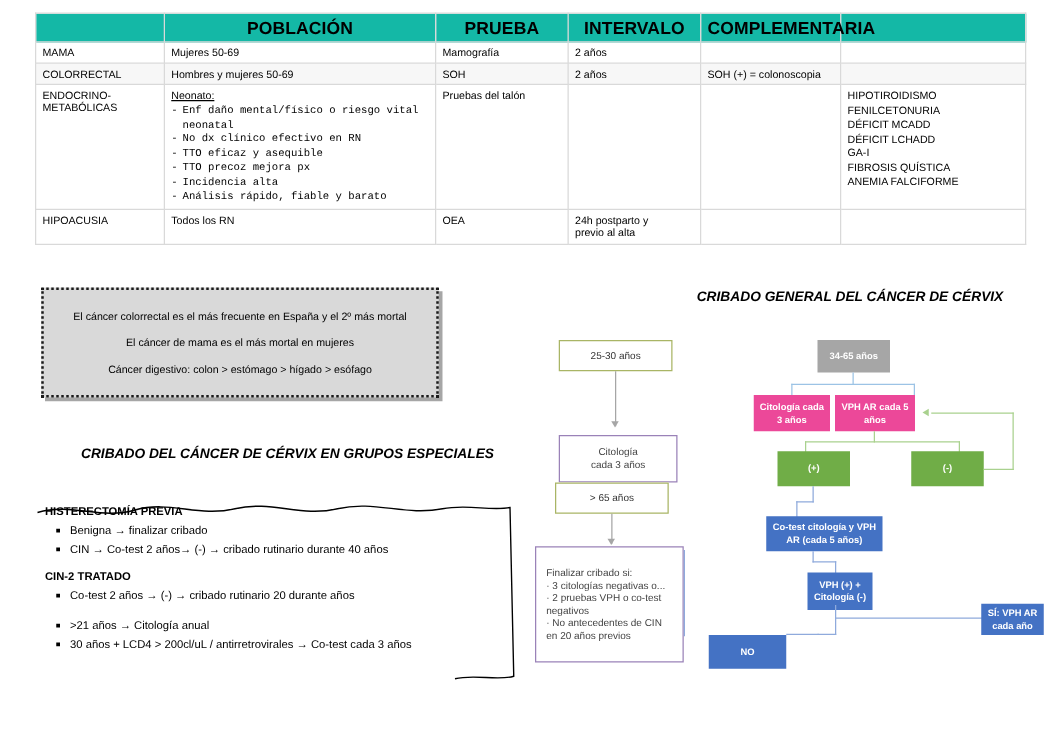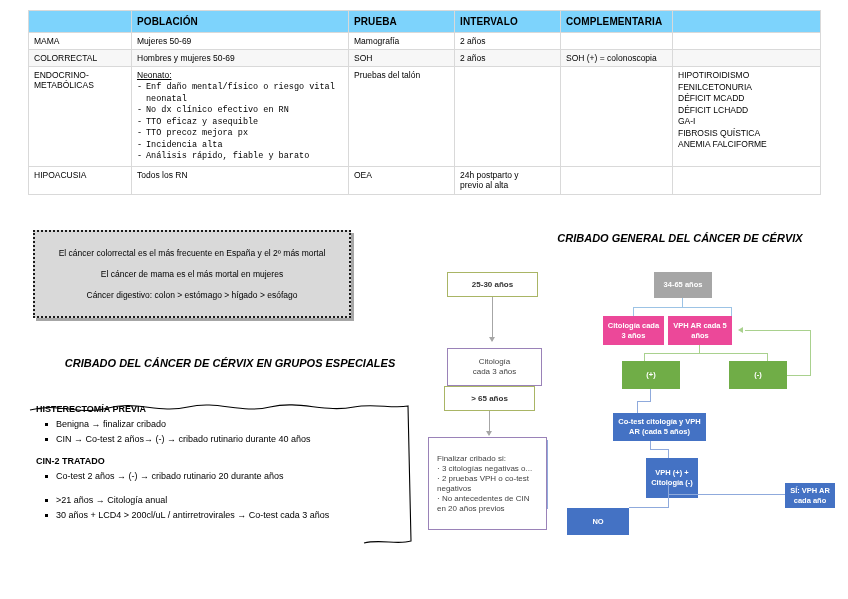--- a/index.html
+++ b/index.html
@@ -4,22 +4,22 @@
 <style>
   html,body{margin:0;padding:0;background:#ffffff;}
   body{width:848px;height:599px;position:relative;overflow:hidden;
        font-family:"Liberation Sans","DejaVu Sans",sans-serif;color:#000;}
 
   
   #screening-table{position:absolute;left:28px;top:10px;width:792px;
        border-collapse:collapse;table-layout:fixed;font-size:8.5px;}
   #screening-table td,#screening-table th{border:1px solid #d9d9d9;
        padding:3px 5px;vertical-align:top;text-align:left;font-weight:normal;}
-  #screening-table thead th{background:#7dd3fc;font-weight:bold;font-size:10px;
-       letter-spacing:.1px;height:15px;vertical-align:middle;}
+  #screening-table thead th{background:#14b8a6;font-weight:bold;font-size:14px;
+       letter-spacing:.1px;height:15px;vertical-align:middle;text-align:center;}
   .col-a{width:103px}.col-b{width:217px}.col-c{width:106px}
   .col-d{width:106px}.col-e{width:112px}.col-f{width:148px}
   .row-alt td{background:#f7f7f7;}
   .cell-complement{font-weight:bold;font-size:8.5px;line-height:11.5px;}
   .neonato-head{text-decoration:underline;}
   ul.dashlist{list-style:none;margin:2px 0 0 0;padding:0;}
   ul.dashlist li{position:relative;padding-left:9px;line-height:11.5px;font-family:Liberation Mono, monospace;}
   ul.dashlist li:before{content:"-";position:absolute;left:0;top:0;}
 
   
@@ -41,21 +41,21 @@
   .grp-block{margin-bottom:9px;}
   ul.sqlist{list-style:none;margin:0;padding:0 0 0 22px;}
   ul.sqlist li{position:relative;line-height:15px;font-size:9px;}
   ul.sqlist li:before{content:"";position:absolute;left:-11px;top:6px;
       width:3px;height:3px;background:#000;}
 
   
   .fnode{position:absolute;box-sizing:border-box;display:flex;
       align-items:center;justify-content:center;text-align:center;
       font-size:7.5px;line-height:10px;}
-  .n-olive{background:#ffffff;border:1px solid #a9b565;font-weight:bold;
+  .n-olive{background:#ffffff;border:1px solid #a9b565;font-weight:normal;
       color:#333;font-size:8px;}
   .n-purple{background:#ffffff;border:1px solid #9a82b8;color:#444;font-size:8px;}
   .n-purple.left{justify-content:flex-start;text-align:left;padding:6px 8px;}
   .n-grey{background:#a6a6a6;color:#ffffff;font-weight:bold;font-size:7.5px;}
   .n-blue{background:#ec4899;color:#ffffff;font-weight:bold;}
   .n-blue-dark{background:#4472c4;color:#ffffff;font-weight:bold;}
   .n-green{background:#70ad47;color:#ffffff;font-weight:bold;}
   .conn{position:absolute;background:#a6a6a6;}
   .conn.blue{background:#9cc3e5;}
   .conn.bluedark{background:#8faadc;}
@@ -233,21 +233,21 @@
 <div class="conn bluedark" style="left:637px;top:401px;width:14px;height:1.4px;"></div>
 <div class="conn bluedark" style="left:637px;top:401px;width:1.4px;height:13px;"></div>
 
 <div class="fnode n-blue-dark" style="left:613px;top:413px;width:93px;height:28px;white-space:pre-line;">Co-test citología y VPH
 AR (cada 5 años)</div>
 
 <div class="conn bluedark" style="left:650px;top:441px;width:1.4px;height:9px;"></div>
 <div class="conn bluedark" style="left:650px;top:449px;width:19px;height:1.4px;"></div>
 <div class="conn bluedark" style="left:668px;top:449px;width:1.4px;height:10px;"></div>
 
-<div class="fnode n-blue-dark" style="left:646px;top:458px;width:52px;height:40px;white-space:pre-line;">VPH (+) +
+<div class="fnode n-blue-dark" style="left:646px;top:458px;width:52px;height:30px;white-space:pre-line;">VPH (+) +
 Citología (-)</div>
 
 <div class="conn bluedark" style="left:668px;top:484px;width:1.4px;height:24px;"></div>
 <div class="conn bluedark" style="left:654px;top:507px;width:15px;height:1.4px;"></div>
 <div class="conn bluedark" style="left:668px;top:494px;width:118px;height:1.4px;"></div>
 
 <div class="fnode n-blue-dark" style="left:567px;top:508px;width:62px;height:27px;">NO</div>
 <div class="conn bluedark" style="left:629px;top:507px;width:26px;height:1.4px;"></div>
 <div class="conn bluedark" style="left:547px;top:440px;width:1.4px;height:69px;"></div>
 <div class="conn bluedark" style="left:547px;top:440px;width:1.4px;height:0px;"></div>

